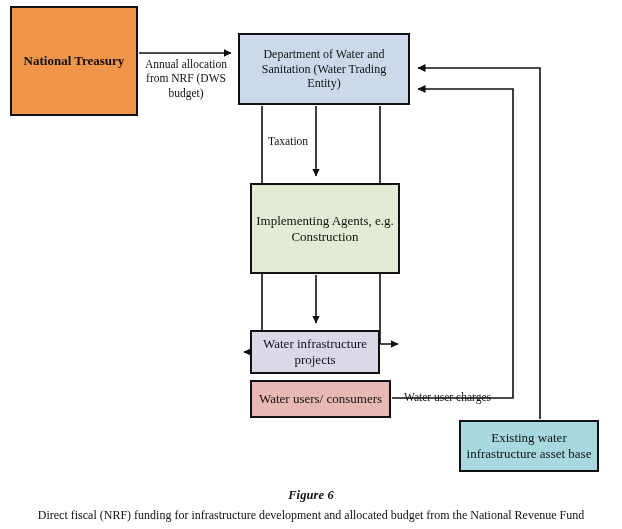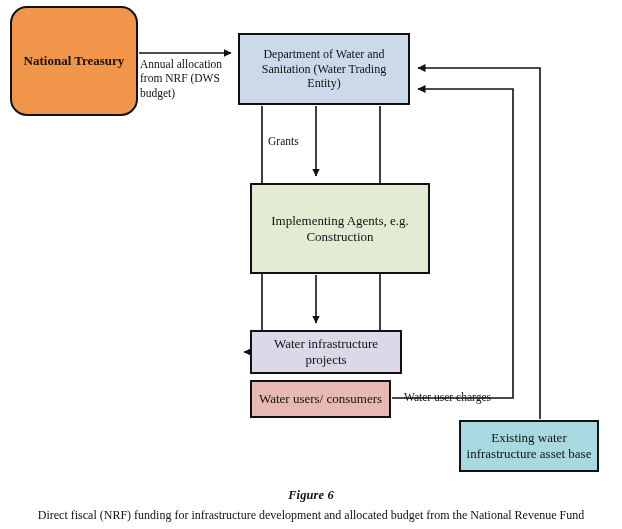--- a/index.html
+++ b/index.html
@@ -30,27 +30,27 @@
   }
   #node-treasury .hd{display:block;font-weight:bold;font-size:13px;}
 
   #node-dws{
     left:238px;top:33px;width:172px;height:72px;
     background:#CBD9EA;
     font-size:12px;
   }
 
   #node-agents{
-    left:250px;top:183px;width:180px;height:91px;
+    left:250px;top:183px;width:150px;height:91px;
     background:#E3EBD4;
     font-size:13px;
   }
 
   #node-projects{
-    left:250px;top:330px;width:152px;height:44px;
+    left:250px;top:330px;width:130px;height:44px;
     background:#DCD8E8;
     font-size:13px;
   }
 
   #node-users{
     left:250px;top:380px;width:141px;height:38px;
     background:#E8B8B4;
     font-size:13px;
   }
 
@@ -63,21 +63,21 @@
   
   .edge-label{
     position:absolute;
     font-family:"Liberation Serif", serif;
     font-size:11.5px;
     line-height:1.25;
     color:#111111;
     z-index:4;
     background:transparent;
   }
-  #lbl-allocation{left:140px;top:57px;width:92px;text-align:left;}
+  #lbl-allocation{left:140px;top:57px;width:92px;text-align:center;}
   #lbl-mandate{left:268px;top:134px;text-align:left;}
   #lbl-charges{left:404px;top:390px;text-align:right;white-space:nowrap;}
 
   
   #caption{
     position:absolute;left:0;top:488px;width:622px;
     text-align:center;
     font-family:"Liberation Serif", serif;
   }
   #caption .fig{
@@ -111,21 +111,21 @@
       <polyline points="262,106 262,352 244,352" marker-end="url(#ah)"></polyline>
 
       <polyline points="380,106 380,344 398,344" marker-end="url(#ah)"></polyline>
 
       <polyline points="392,398 513,398 513,89 418,89" marker-end="url(#ah)"></polyline>
 
       <polyline points="540,419 540,68 418,68" marker-end="url(#ah)"></polyline>
     </g>
   </svg>
 
-  <div class="node" id="node-treasury" style="background: rgb(240, 149, 74); border-radius: 17px;">
+  <div class="node" id="node-treasury" style="background: rgb(240, 149, 74);">
     <span class="txt">
       <span class="hd">National Treasury</span>
     </span>
   </div>
 
   <div class="node" id="node-dws" style="background: rgb(203, 217, 234);">
     <span class="txt">Department of Water and Sanitation (Water Trading Entity)</span>
   </div>
 
   <div class="node" id="node-agents" style="background: rgb(227, 235, 212);">
@@ -139,21 +139,21 @@
   <div class="node" id="node-users" style="background: rgb(232, 184, 180);">
     <span class="txt">Water users/ consumers</span>
   </div>
 
   <div class="node" id="node-asset" style="background: rgb(168, 216, 224); text-align: center;">
     <span class="txt">Existing water infrastructure asset base</span>
   </div>
 
   <div class="edge-label" id="lbl-allocation">Annual allocation from NRF (DWS budget)</div>
 
-  <div class="edge-label" id="lbl-mandate">Grants</div>
+  <div class="edge-label" id="lbl-mandate">Taxation</div>
 
   <div class="edge-label" id="lbl-charges">Water user charges</div>
 
   <div id="caption">
     <span class="fig">Figure 6</span>
     <span class="desc">Direct fiscal (NRF) funding for infrastructure development and allocated budget from the National Revenue Fund</span>
   </div>
 
 </div>
 

